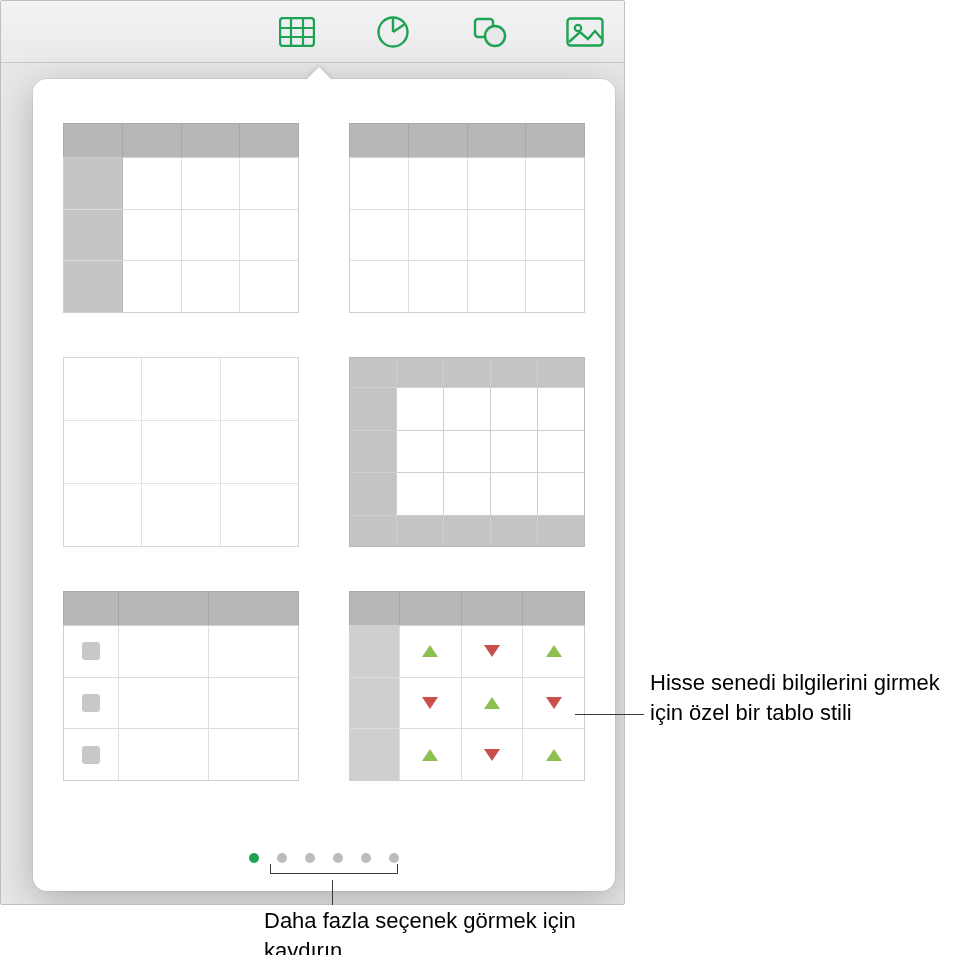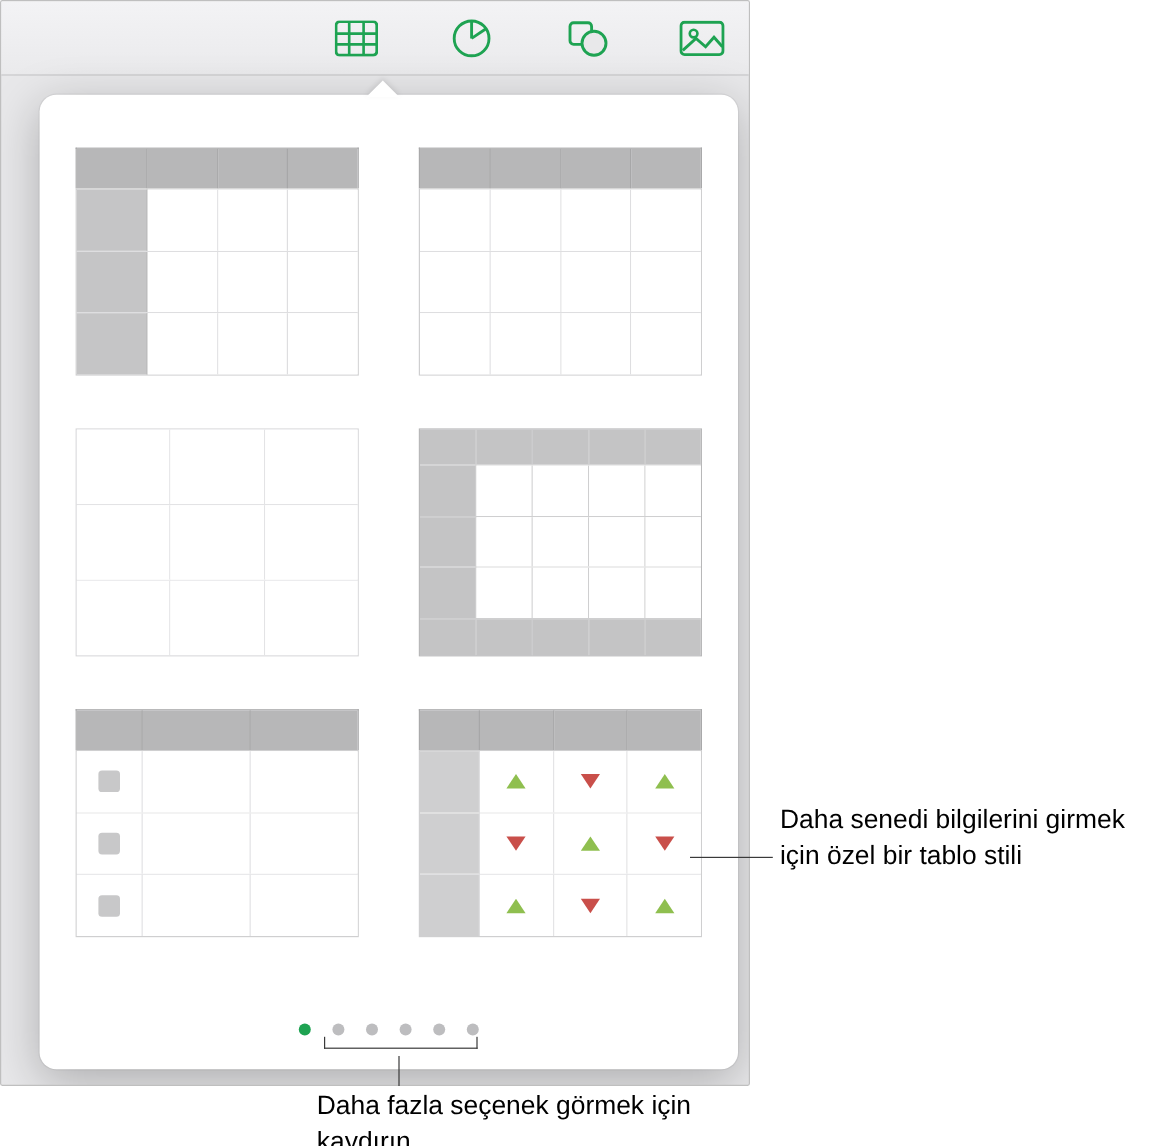--- a/index.html
+++ b/index.html
@@ -452,16 +452,16 @@
         <span class="dot"></span>
         <span class="dot"></span>
       </div>
 
       <div class="bracket-bottom"></div>
     </div>
   </div>
 </div>
 
 <div class="lead-right"></div>
-<div class="callout1">Daha senedi bilgilerini girmek için özel bir tablo stili</div>
+<div class="callout1">Hisse senedi bilgilerini girmek için özel bir tablo stili</div>
 
 <div class="lead-bottom"></div>
 <div class="callout2">Daha fazla seçenek görmek için kaydırın.</div>
 
 </body></html>

